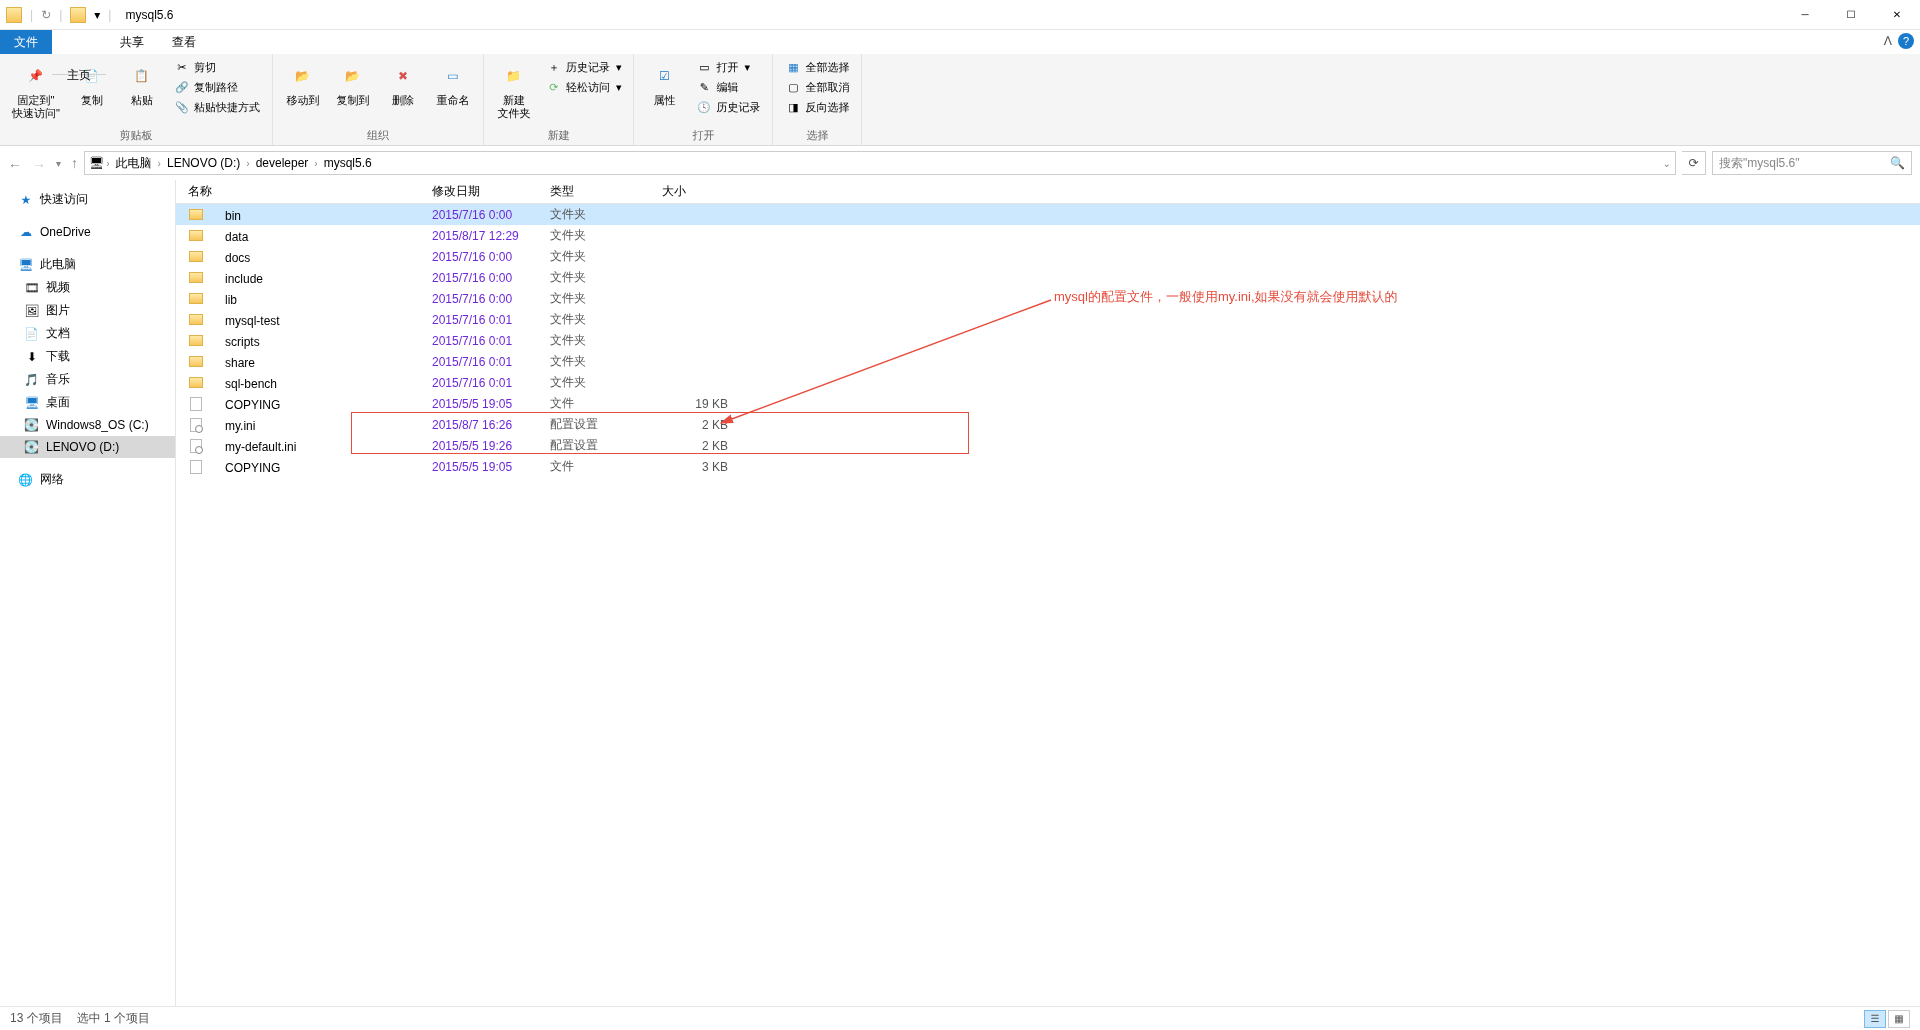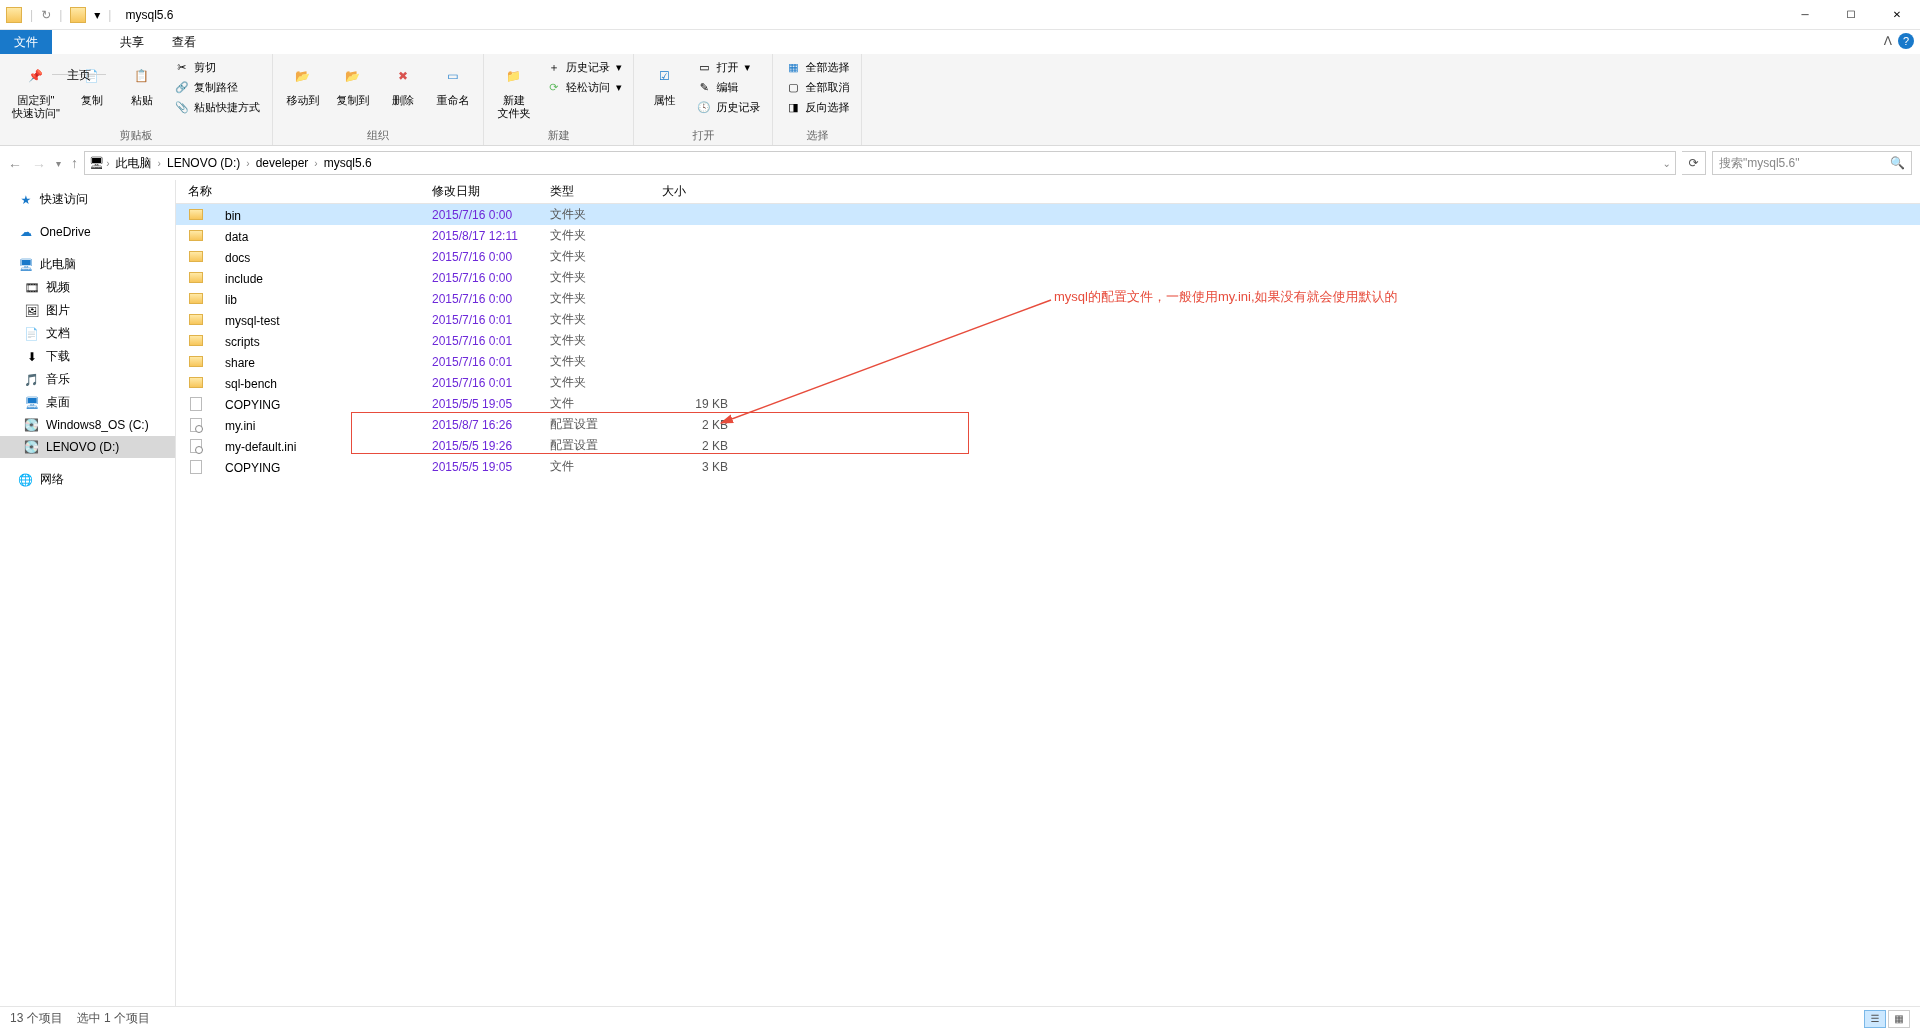--- a/index.html
+++ b/index.html
@@ -344,21 +344,21 @@
           <div class="ftype">文件夹</div>
           <div class="fsize"></div>
         </div>
         <div class="file-row">
           <div class="fname">
             <span class="file-ico">
               <span class="ico-folder"></span>
             </span>
             <span>data</span>
           </div>
-          <div class="fdate">2015/8/17 12:11</div>
+          <div class="fdate">2015/8/17 12:29</div>
           <div class="ftype">文件夹</div>
           <div class="fsize"></div>
         </div>
         <div class="file-row">
           <div class="fname">
             <span class="file-ico">
               <span class="ico-folder"></span>
             </span>
             <span>docs</span>
           </div>

